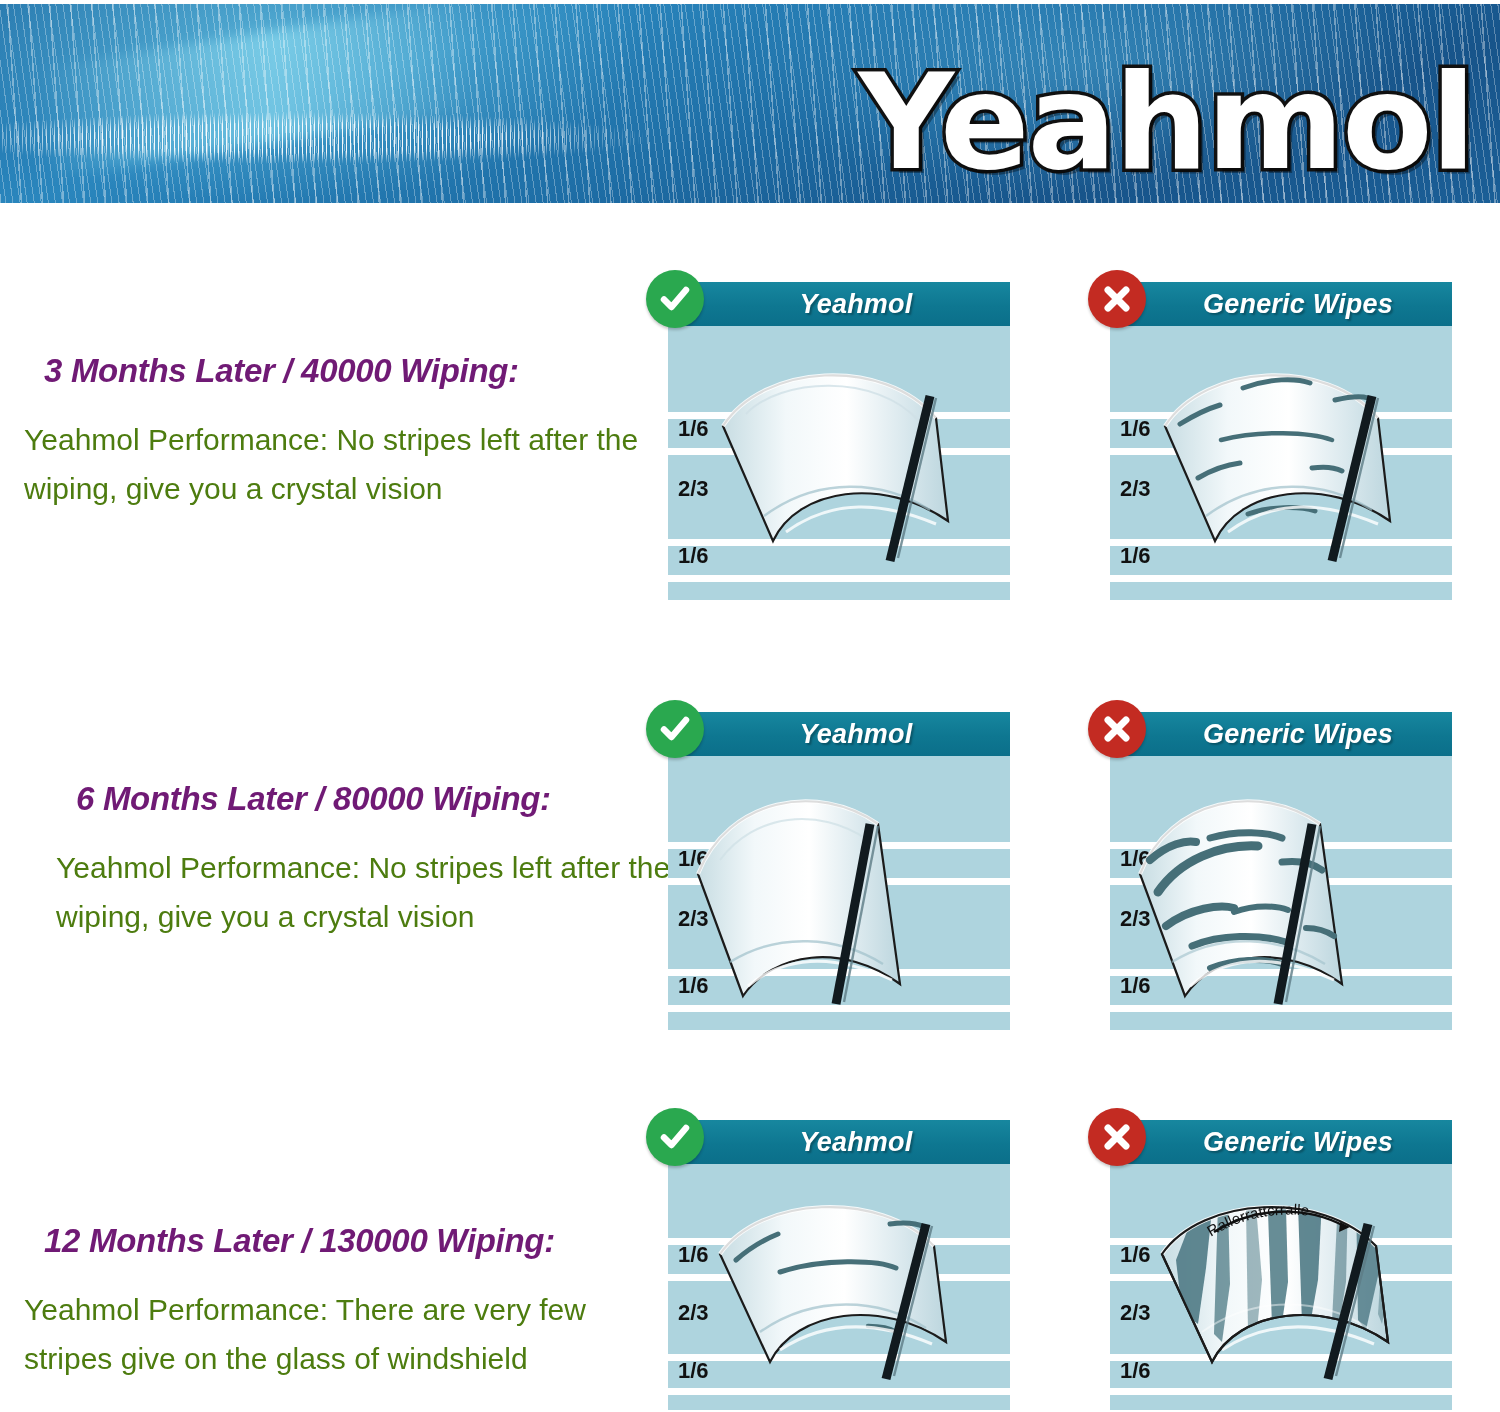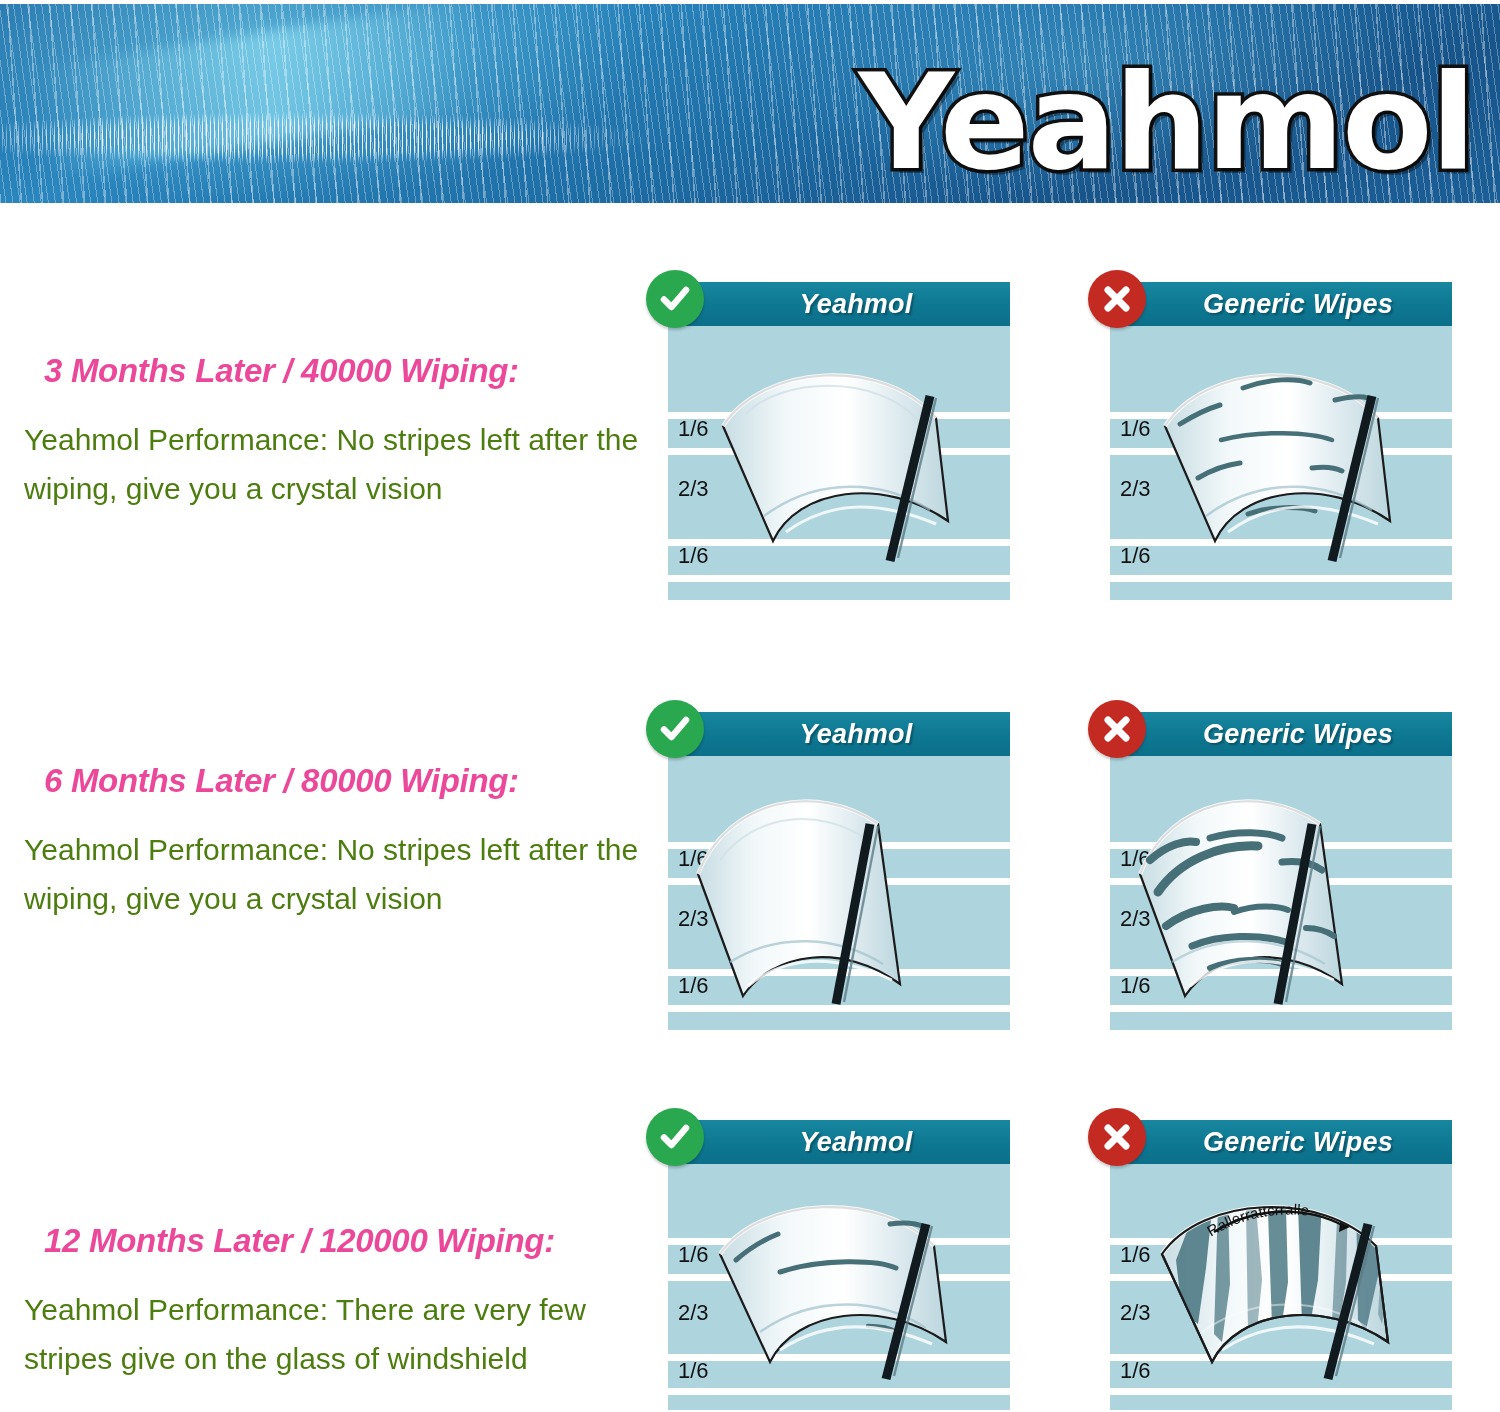--- a/index.html
+++ b/index.html
@@ -59,24 +59,24 @@
 
   
   .row{position:absolute;left:0;width:1500px;}
   .row1{top:282px;height:320px;}
   .row2{top:712px;height:320px;}
   .row3{top:1120px;height:292px;}
 
   
   .textcol{position:absolute;left:24px;width:640px;}
   .r1 .textcol{top:70px;}
-  .r2 .textcol{top:50px;}
+  .r2 .textcol{top:68px;margin-left:32px;}
   .r3 .textcol{top:102px;}
   .heading{
-    font-size:33px;font-weight:bold;font-style:italic;color:#ec4899;
+    font-size:33px;font-weight:bold;font-style:italic;color:#701a75;
     font-family:"Liberation Sans", sans-serif;
     margin:0 0 26px 20px;white-space:nowrap;letter-spacing:-.3px;
   }
   .body-text{
     font-size:30px;color:#4d7c0f;line-height:1.62;margin:0;
     font-family:"Liberation Sans", sans-serif;width:650px;
   }
 
   
   .panel{position:absolute;top:0;width:342px;}
@@ -110,21 +110,21 @@
   .hline{position:absolute;left:0;width:100%;height:7px;background:#ffffff;}
   .hl1{top:86px;}
   .hl2{top:122px;}
   .hl3{top:213px;}
   .hl4{top:249px;}
   .row3 .hl1{top:74px;}
   .row3 .hl2{top:110px;}
   .row3 .hl3{top:190px;}
   .row3 .hl4{top:224px;}
   .frac{
-    position:absolute;left:10px;font-size:22px;font-weight:normal;color:#111;
+    position:absolute;left:10px;font-size:22px;font-weight:bold;color:#111;
     font-family:"Liberation Sans", sans-serif;
   }
   .f1{top:90px;}
   .f2{top:150px;}
   .f3{top:217px;}
   .row3 .f1{top:78px;}
   .row3 .f2{top:136px;}
   .row3 .f3{top:194px;}
 
   .glass{position:absolute;left:0;top:0;width:342px;height:274px;}
@@ -296,21 +296,21 @@
         <line x1="202" y1="68" x2="168" y2="248" stroke="#111a1f" stroke-width="9"></line>
         <line x1="210" y1="70" x2="176" y2="246" stroke="#5d7c86" stroke-width="2.4" opacity=".8"></line>
       </svg>
     </div>
   </div>
 </div>
 
 <div class="row row3 r3">
 
   <div class="textcol">
-    <div class="heading">12 Months Later / 120000 Wiping:</div>
+    <div class="heading">12 Months Later / 130000 Wiping:</div>
     <p class="body-text">Yeahmol Performance: There are very few stripes give on the glass of windshield</p>
   </div>
 
   <div class="panel left">
     <div class="panel-head">
       <div class="badge ok">
         <svg width="38" height="38" viewBox="0 0 38 38">
             <path d="M8 19.5 L15.5 27 L30 10" stroke="#fff" stroke-width="6.5" fill="none" stroke-linecap="round" stroke-linejoin="round"></path>
           </svg>
       </div>

